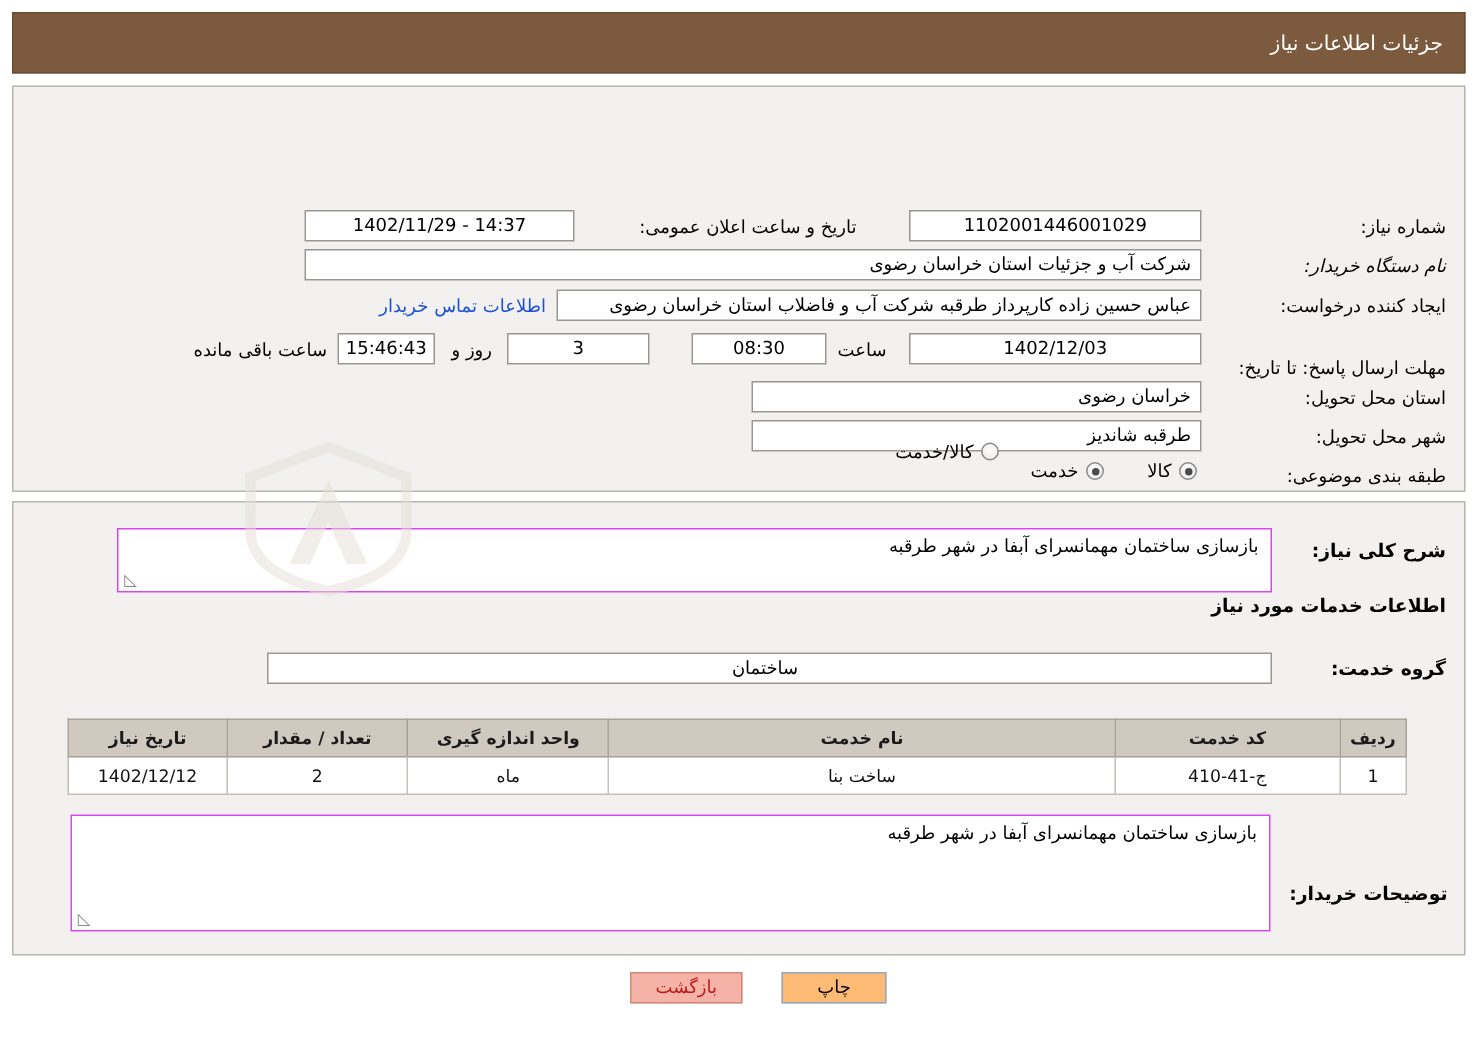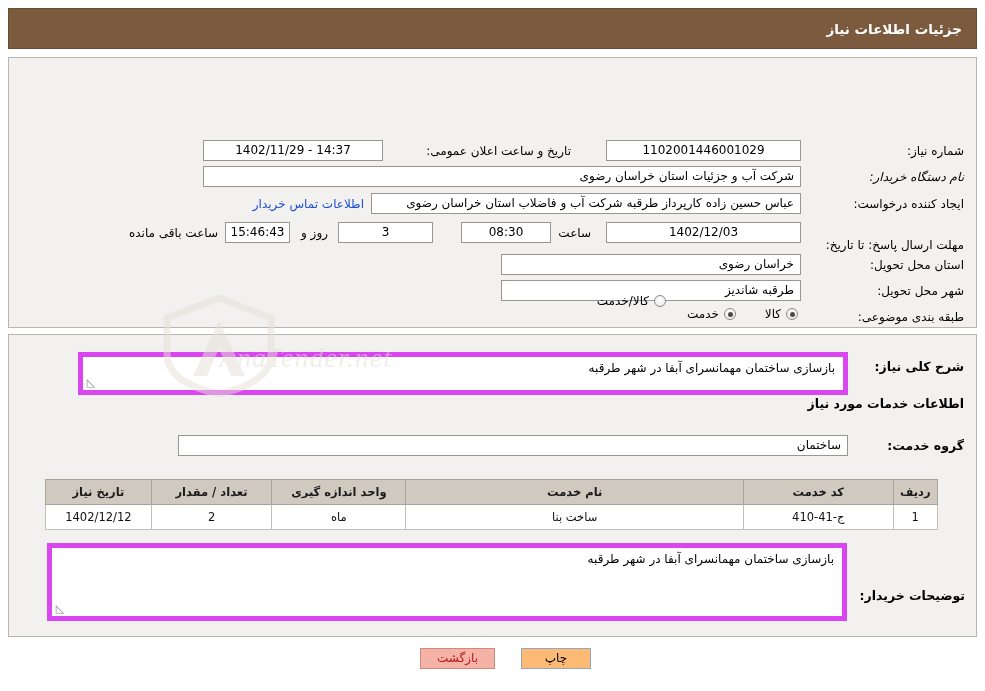--- a/index.html
+++ b/index.html
@@ -33,21 +33,21 @@
     background: #7c5a3e;
     border: 1px solid #6b4c33;
     box-sizing: border-box;
   }
   .header-title {
     position: absolute;
     right: 14px;
     top: 12px;
     color: #ffffff;
     font-size: 13.5px;
-    font-weight: bold;
+    font-weight: normal;
     letter-spacing: 0;
   }
 
   
   .panel {
     position: absolute;
     background: #f2f1ef;
     border: 1px solid #b9b5ae;
     box-sizing: border-box;
   }
@@ -149,21 +149,21 @@
   
   .sect-title {
     position: absolute;
     font-weight: bold;
     font-size: 12.5px;
     color: #000;
   }
   .textarea-box {
     position: absolute;
     background: #ffffff;
-    border: 5px solid #d946ef;
+    border: 1px solid #d946ef;
     box-sizing: border-box;
     text-align: right;
     padding: 4px 8px 0 0;
     font-size: 12px;
     color: #000;
     overflow: hidden;
   }
   .resize-grip {
     position: absolute;
     left: 2px;
@@ -294,36 +294,35 @@
       <span class="radio on"></span>
       <span>متوسط</span>
     </div>
     <div class="lbl" style="right:330px; top:279px;">پرداخت تمام یا بخشی از مبلغ خرید،از محل "اسناد خزانه اسلامی" خواهد بود.</div>
 
     <div class="watermark">
       <svg width="430" height="110" viewBox="0 0 430 110" xmlns="http://www.w3.org/2000/svg" aria-hidden="true">
         <path d="M60 8 L112 28 L112 64 C112 86 88 98 60 104 C32 98 8 86 8 64 L8 28 Z" fill="none" stroke="#e6e1d8" stroke-width="7"></path>
         <path d="M60 30 L86 86 L72 86 L60 58 L48 86 L34 86 Z" fill="#e6e1d8"></path>
       </svg>
-      <div class="wm-text">AnaTender.net</div>
     </div>
   </div>
 
   <div class="panel panel-bottom">
 
     <div class="sect-title" style="right:12px; top:24px;">شرح کلی نیاز:</div>
     <div class="textarea-box" style="right:128px; top:17px; width:770px; height:43px;">
       <span>بازسازی ساختمان مهمانسرای آبفا در شهر طرقبه</span>
       <span class="resize-grip">◺</span>
     </div>
 
     <div class="sect-title" style="right:12px; top:61px;">اطلاعات خدمات مورد نیاز</div>
 
     <div class="sect-title" style="right:12px; top:103px;">گروه خدمت:</div>
-    <div class="fld rt" style="right:128px; top:100px; width:670px;">ساختمان</div>
+    <div class="fld rt" style="right:128px; top:100px; width:670px;text-align:center;">ساختمان</div>
   </div>
 
   <table class="tbl">
     <thead>
       <tr>
         <th style="width:36px;">ردیف</th>
         <th style="width:150px;">کد خدمت</th>
         <th style="width:360px;">نام خدمت</th>
         <th style="width:135px;">واحد اندازه گیری</th>
         <th style="width:120px;">تعداد / مقدار</th>

